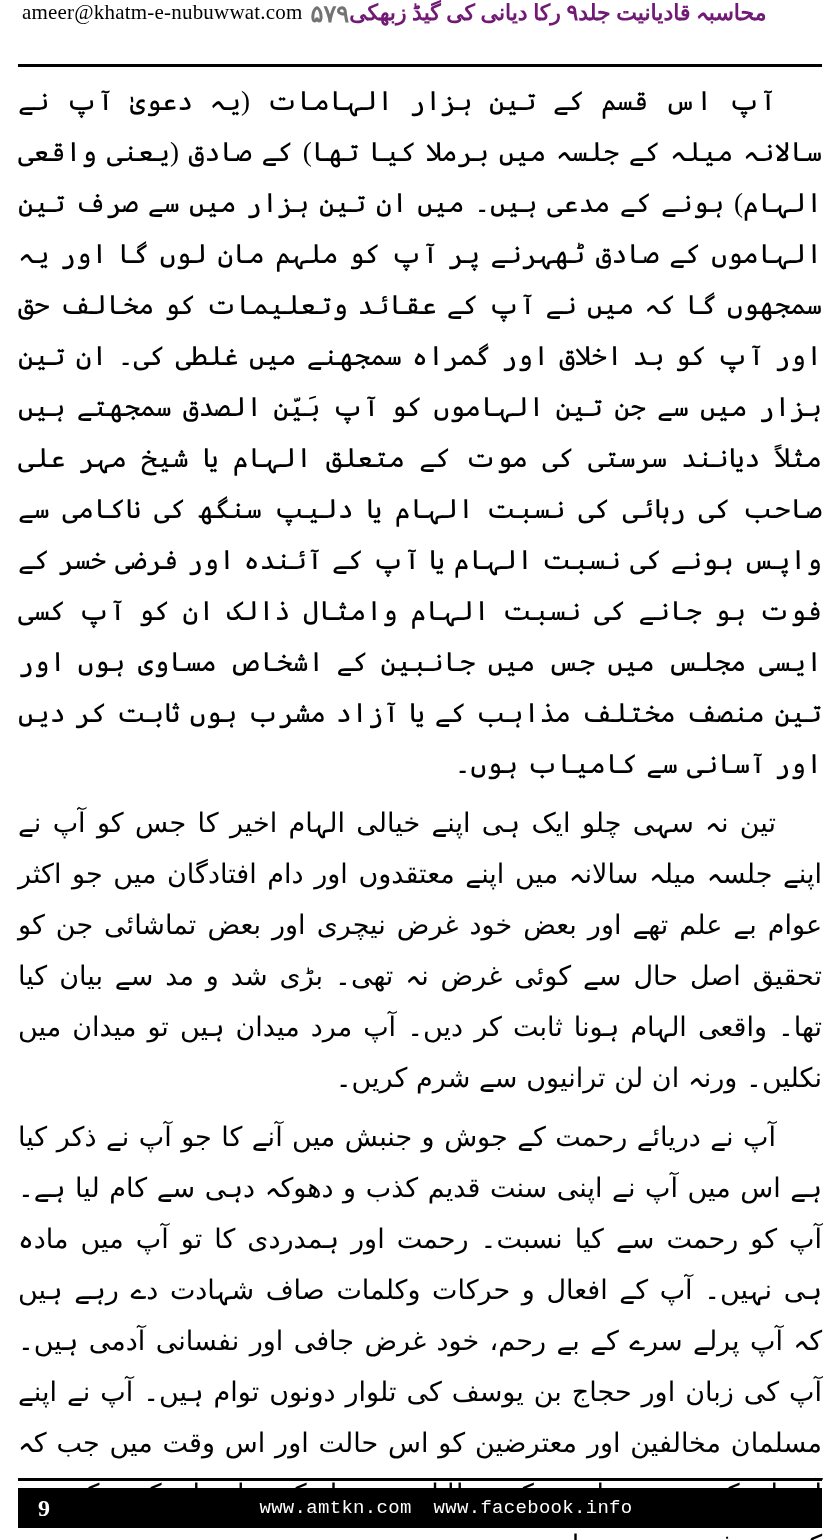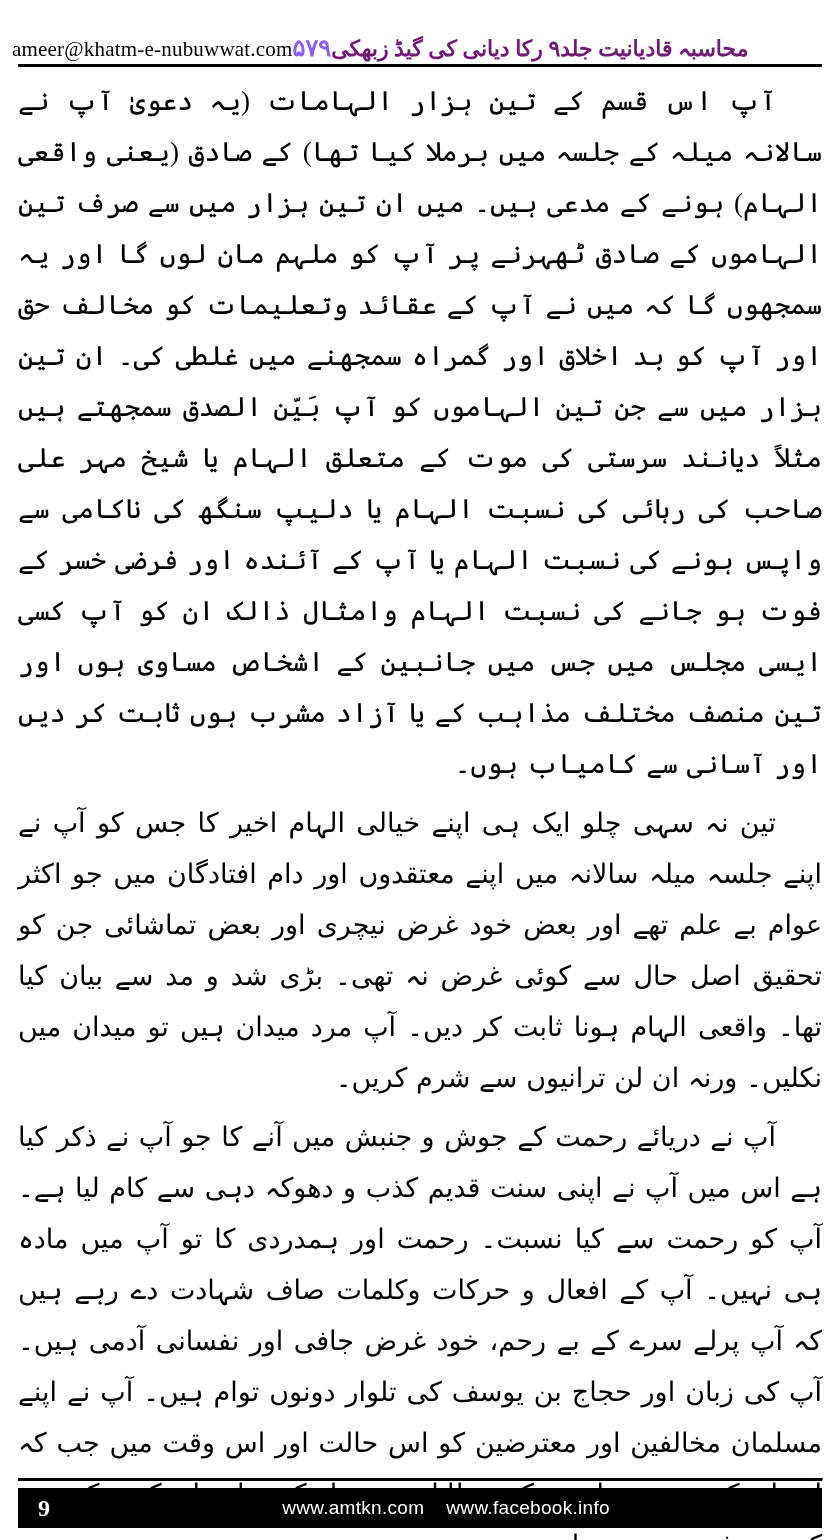--- a/index.html
+++ b/index.html
@@ -17,42 +17,43 @@
   }
 
   
   .header {
     position: absolute;
     top: 0;
     left: 0;
     width: 736px;
     height: 62px;
     display: flex;
-    align-items: flex-end;
+    align-items: flex-start;
     justify-content: space-between;
-    padding: 0 12px;
+    padding: 0 22px;
     box-sizing: border-box;
   }
   .header-email {
     font-family: "Liberation Serif", serif;
     font-size: 21px;
     color: #000;
     letter-spacing: 0.2px;
     white-space: nowrap;
   }
   .header-center {
     display: flex;
     align-items: baseline;
     gap: 14px;
     direction: rtl;
   }
   .header-pagenum {
     font-size: 24px;
     font-weight: bold;
-    color: #8b5cf6;
+    color: #737373;
+    margin-left: 8px;
   }
   .header-right {
     font-size: 22px;
     font-weight: bold;
     color: #701a75;
     white-space: nowrap;
     direction: rtl;
   }
 
   .rule {
@@ -124,21 +125,21 @@
     font-family: "Liberation Serif", serif;
   }
   .footer-links {
     flex: 1;
     background: #000;
     color: #fff;
     display: flex;
     align-items: center;
     justify-content: center;
     gap: 22px;
-    font-family: Liberation Sans, sans-serif;
+    font-family: Liberation Mono, monospace;
     font-size: 19px;
     letter-spacing: 0.3px;
   }
   .footer-links a {
     color: #fff;
     text-decoration: none;
     white-space: nowrap;
   }
 </style>
 </head>

